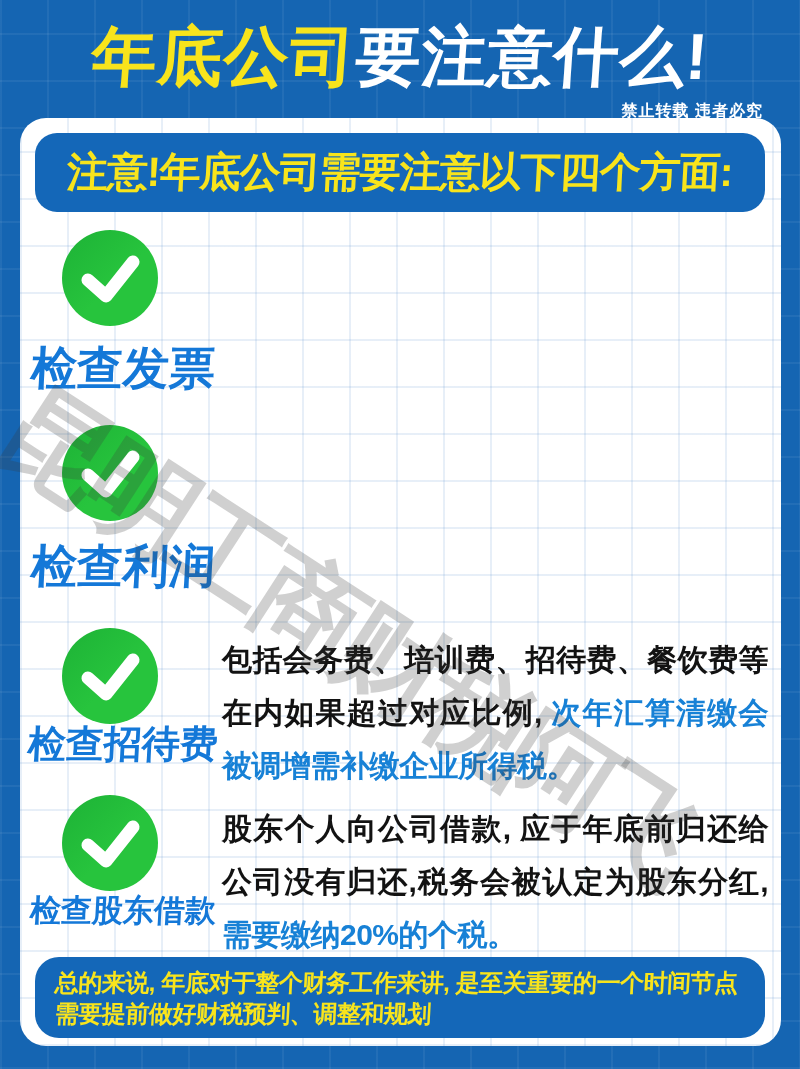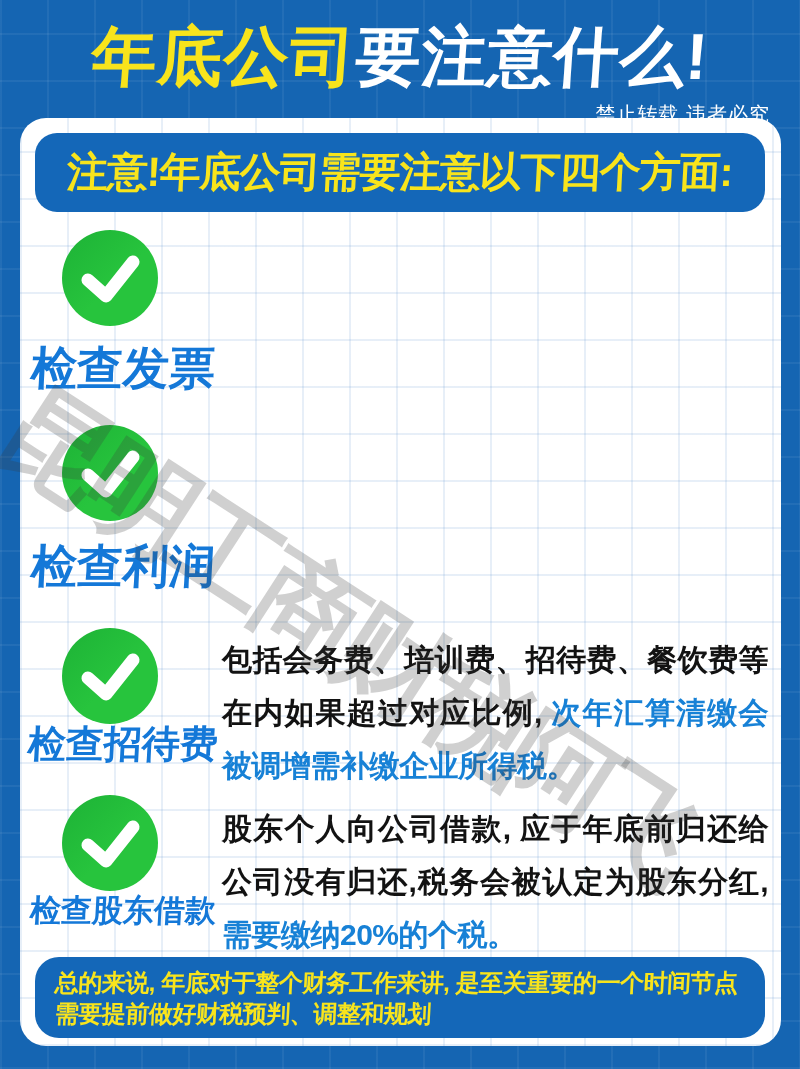--- a/index.html
+++ b/index.html
@@ -17,22 +17,22 @@
   
   .title{
     position:absolute; top:16px; left:0; width:800px;
     text-align:center; font-size:65px; font-weight:900; line-height:82px;
     letter-spacing:1px; transform:skewX(-4deg); white-space:nowrap;
   }
   .title .hl{ color:#f8e41c; }
   .title .rest{ color:#ffffff; }
 
   .no-repost{
-    position:absolute; top:101px; right:30px;
-    color:#ffffff; font-size:20px; font-weight:400; letter-spacing:1px;
+    position:absolute; top:101px; right:37px;
+    color:#ffffff; font-size:16px; font-weight:700; letter-spacing:1px;
   }
 
   
   .card{
     position:absolute; left:20px; top:118px; width:761px; height:928px;
     background-color:#ffffff; border-radius:26px;
     background-image:
       repeating-linear-gradient(0deg, rgba(70,130,200,0.13) 0 2px, transparent 2px 47px),
       repeating-linear-gradient(90deg, rgba(70,130,200,0.13) 0 2px, transparent 2px 47px);
   }

